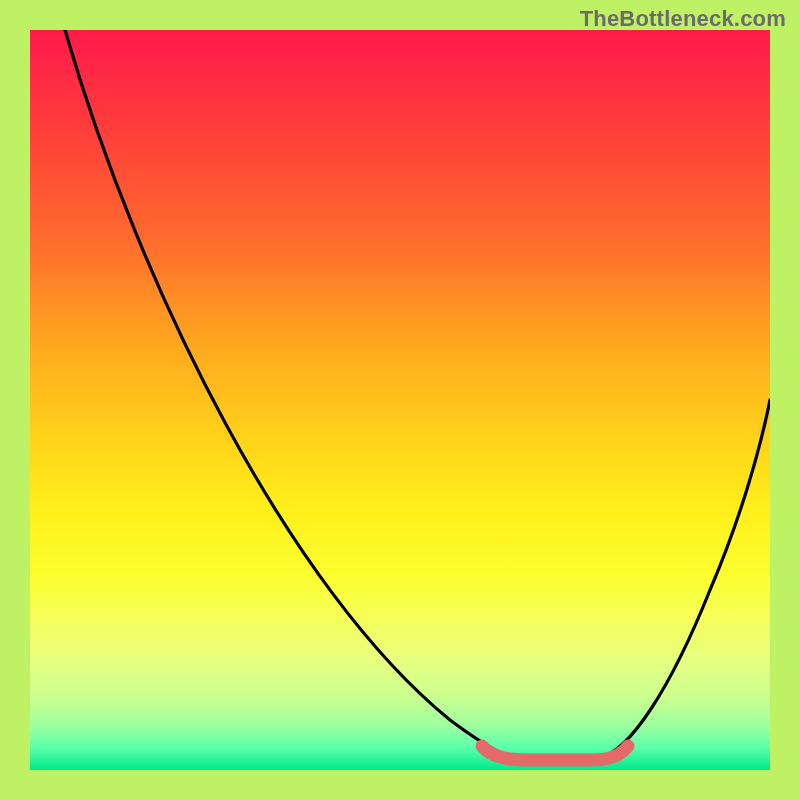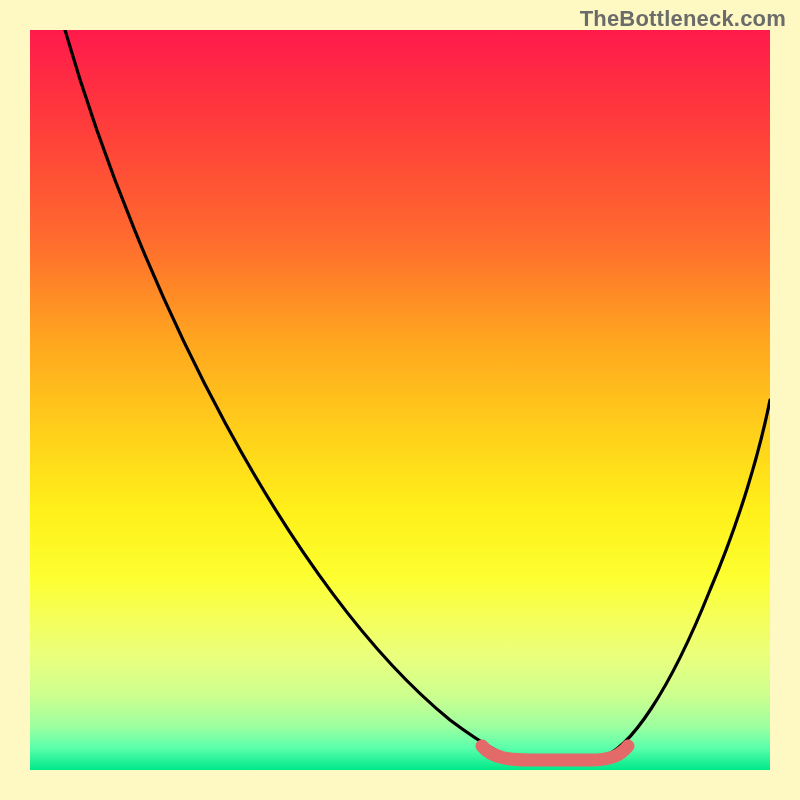--- a/index.html
+++ b/index.html
@@ -7,21 +7,21 @@
     padding: 0;
     width: 800px;
     height: 800px;
     background: #000;
     overflow: hidden;
   }
   .frame {
     position: relative;
     width: 800px;
     height: 800px;
-    background: #fef9c3;
+    background: #bef264;
   }
   .watermark {
     position: absolute;
     top: 6px;
     right: 14px;
     font-family: Arial, Helvetica, sans-serif;
     font-size: 22px;
     font-weight: 600;
     color: #6b6b6b;
     letter-spacing: 0.2px;

